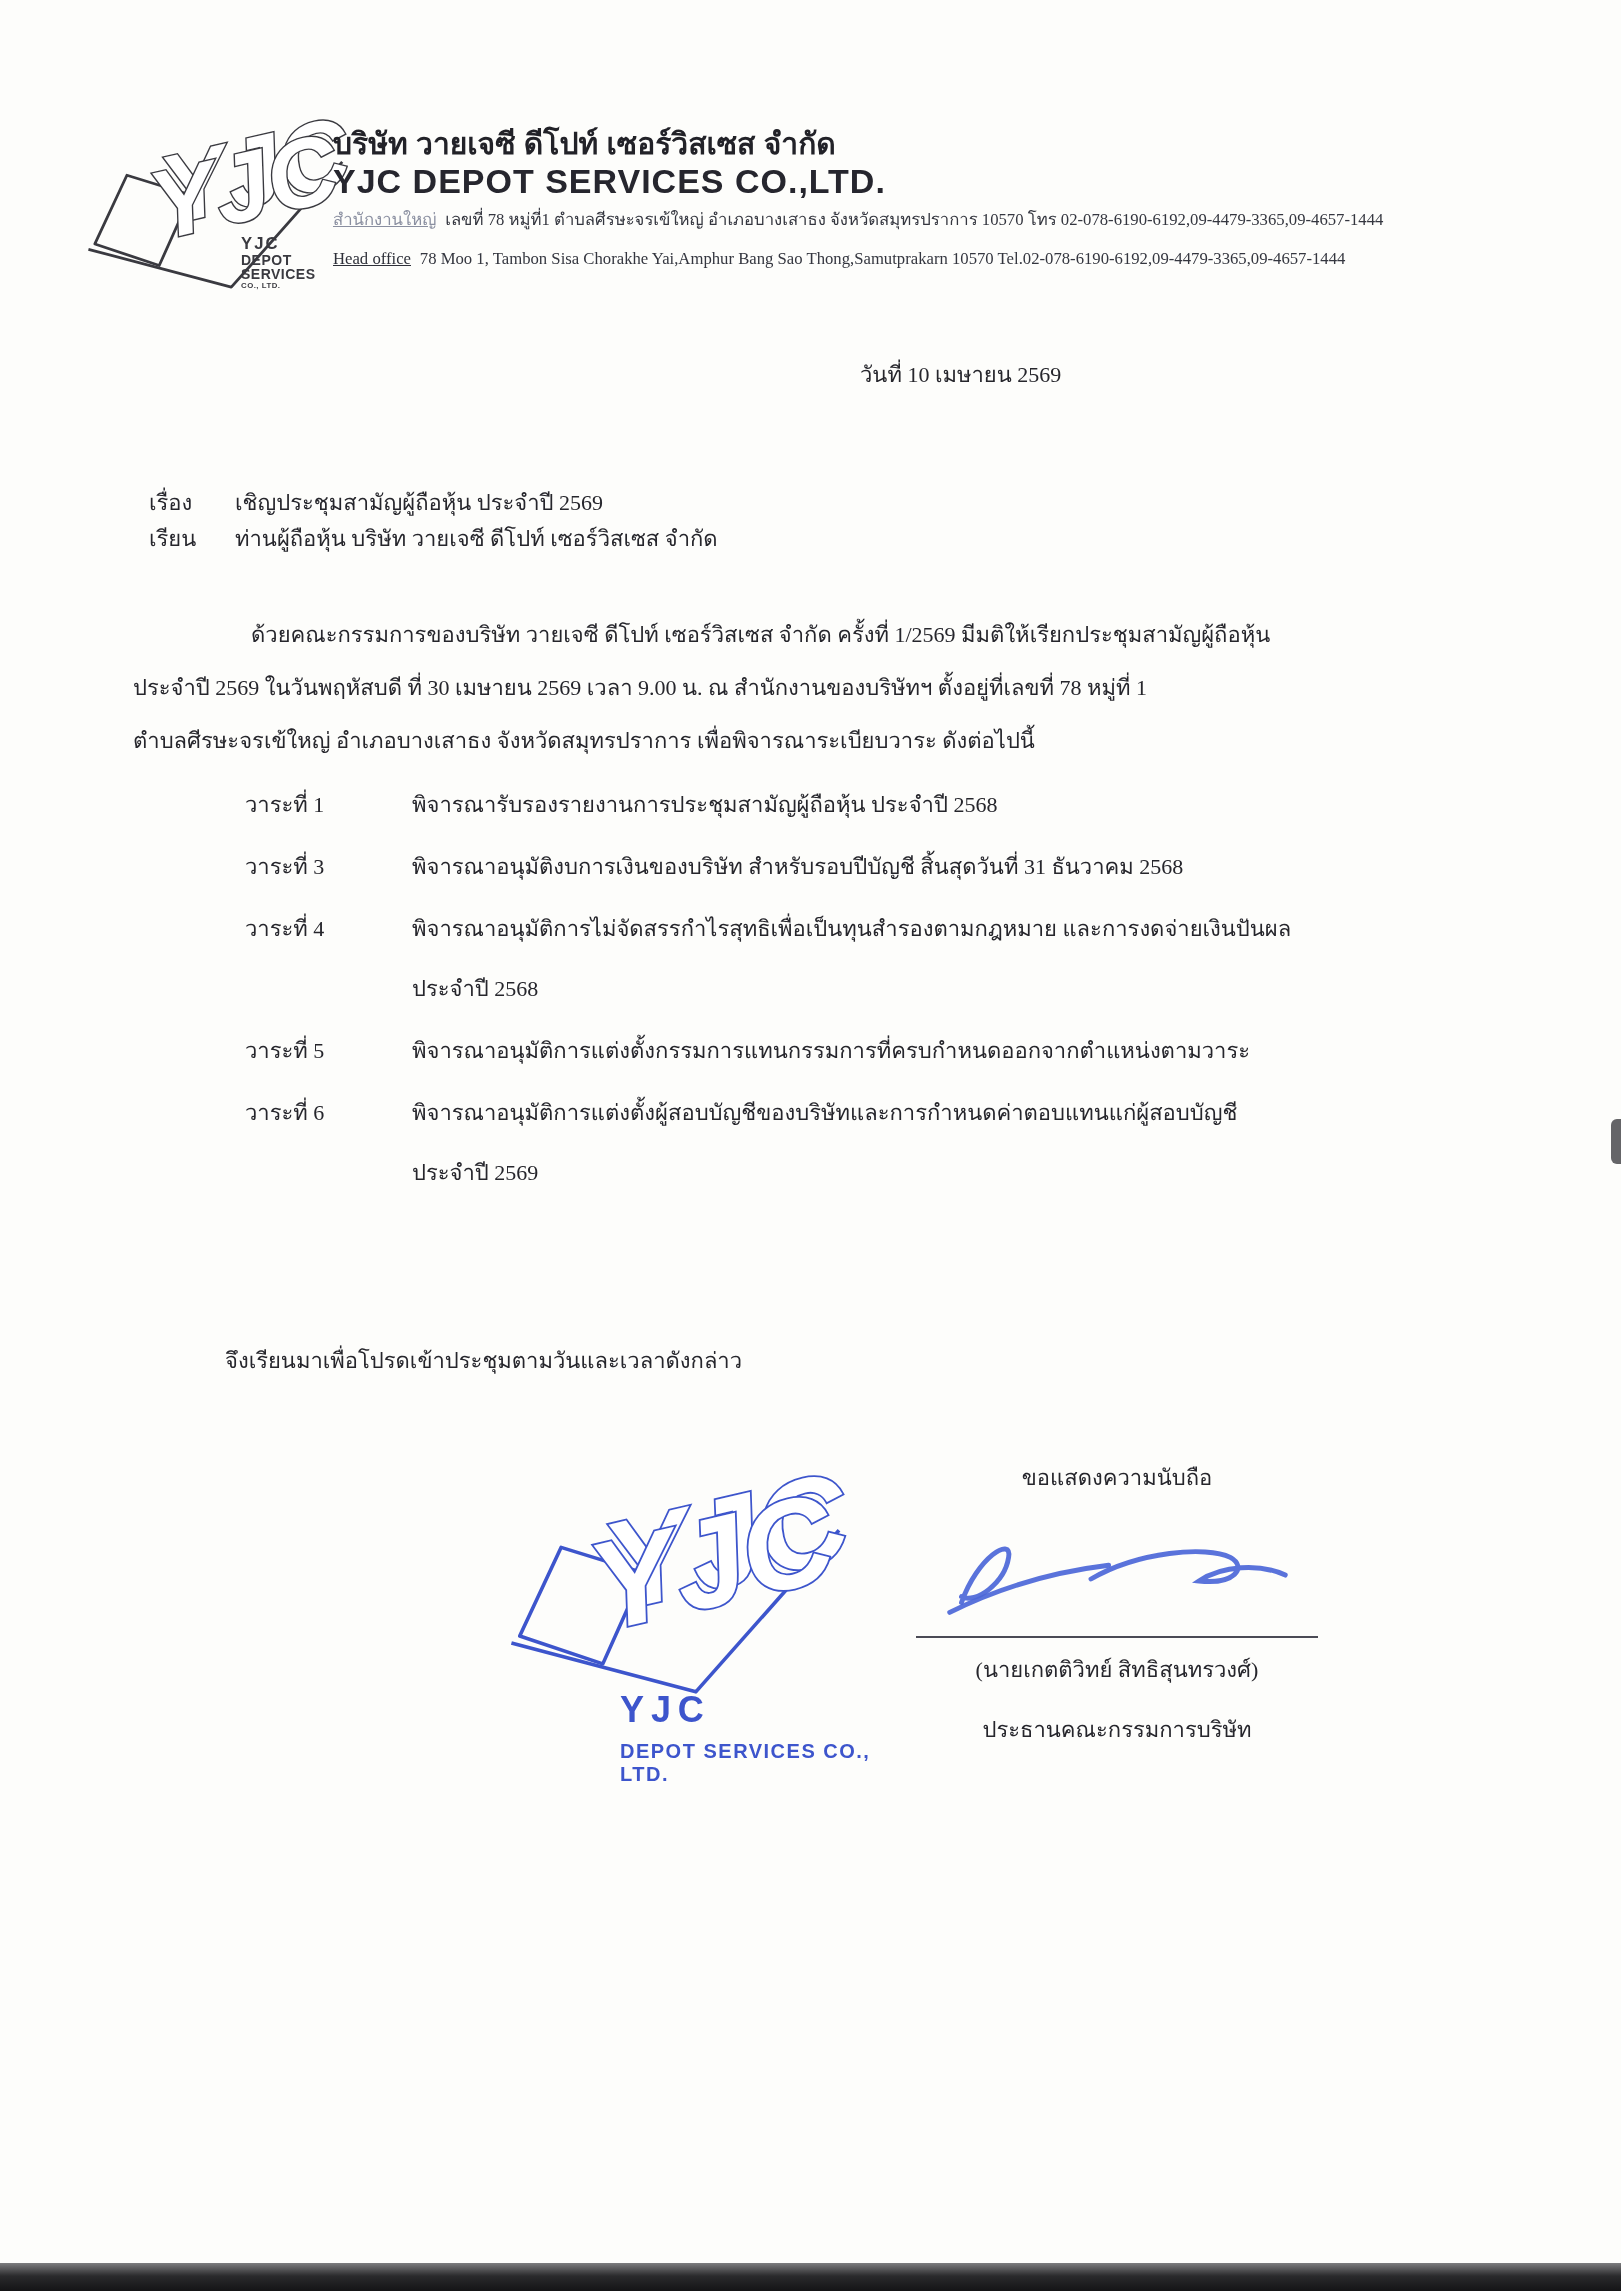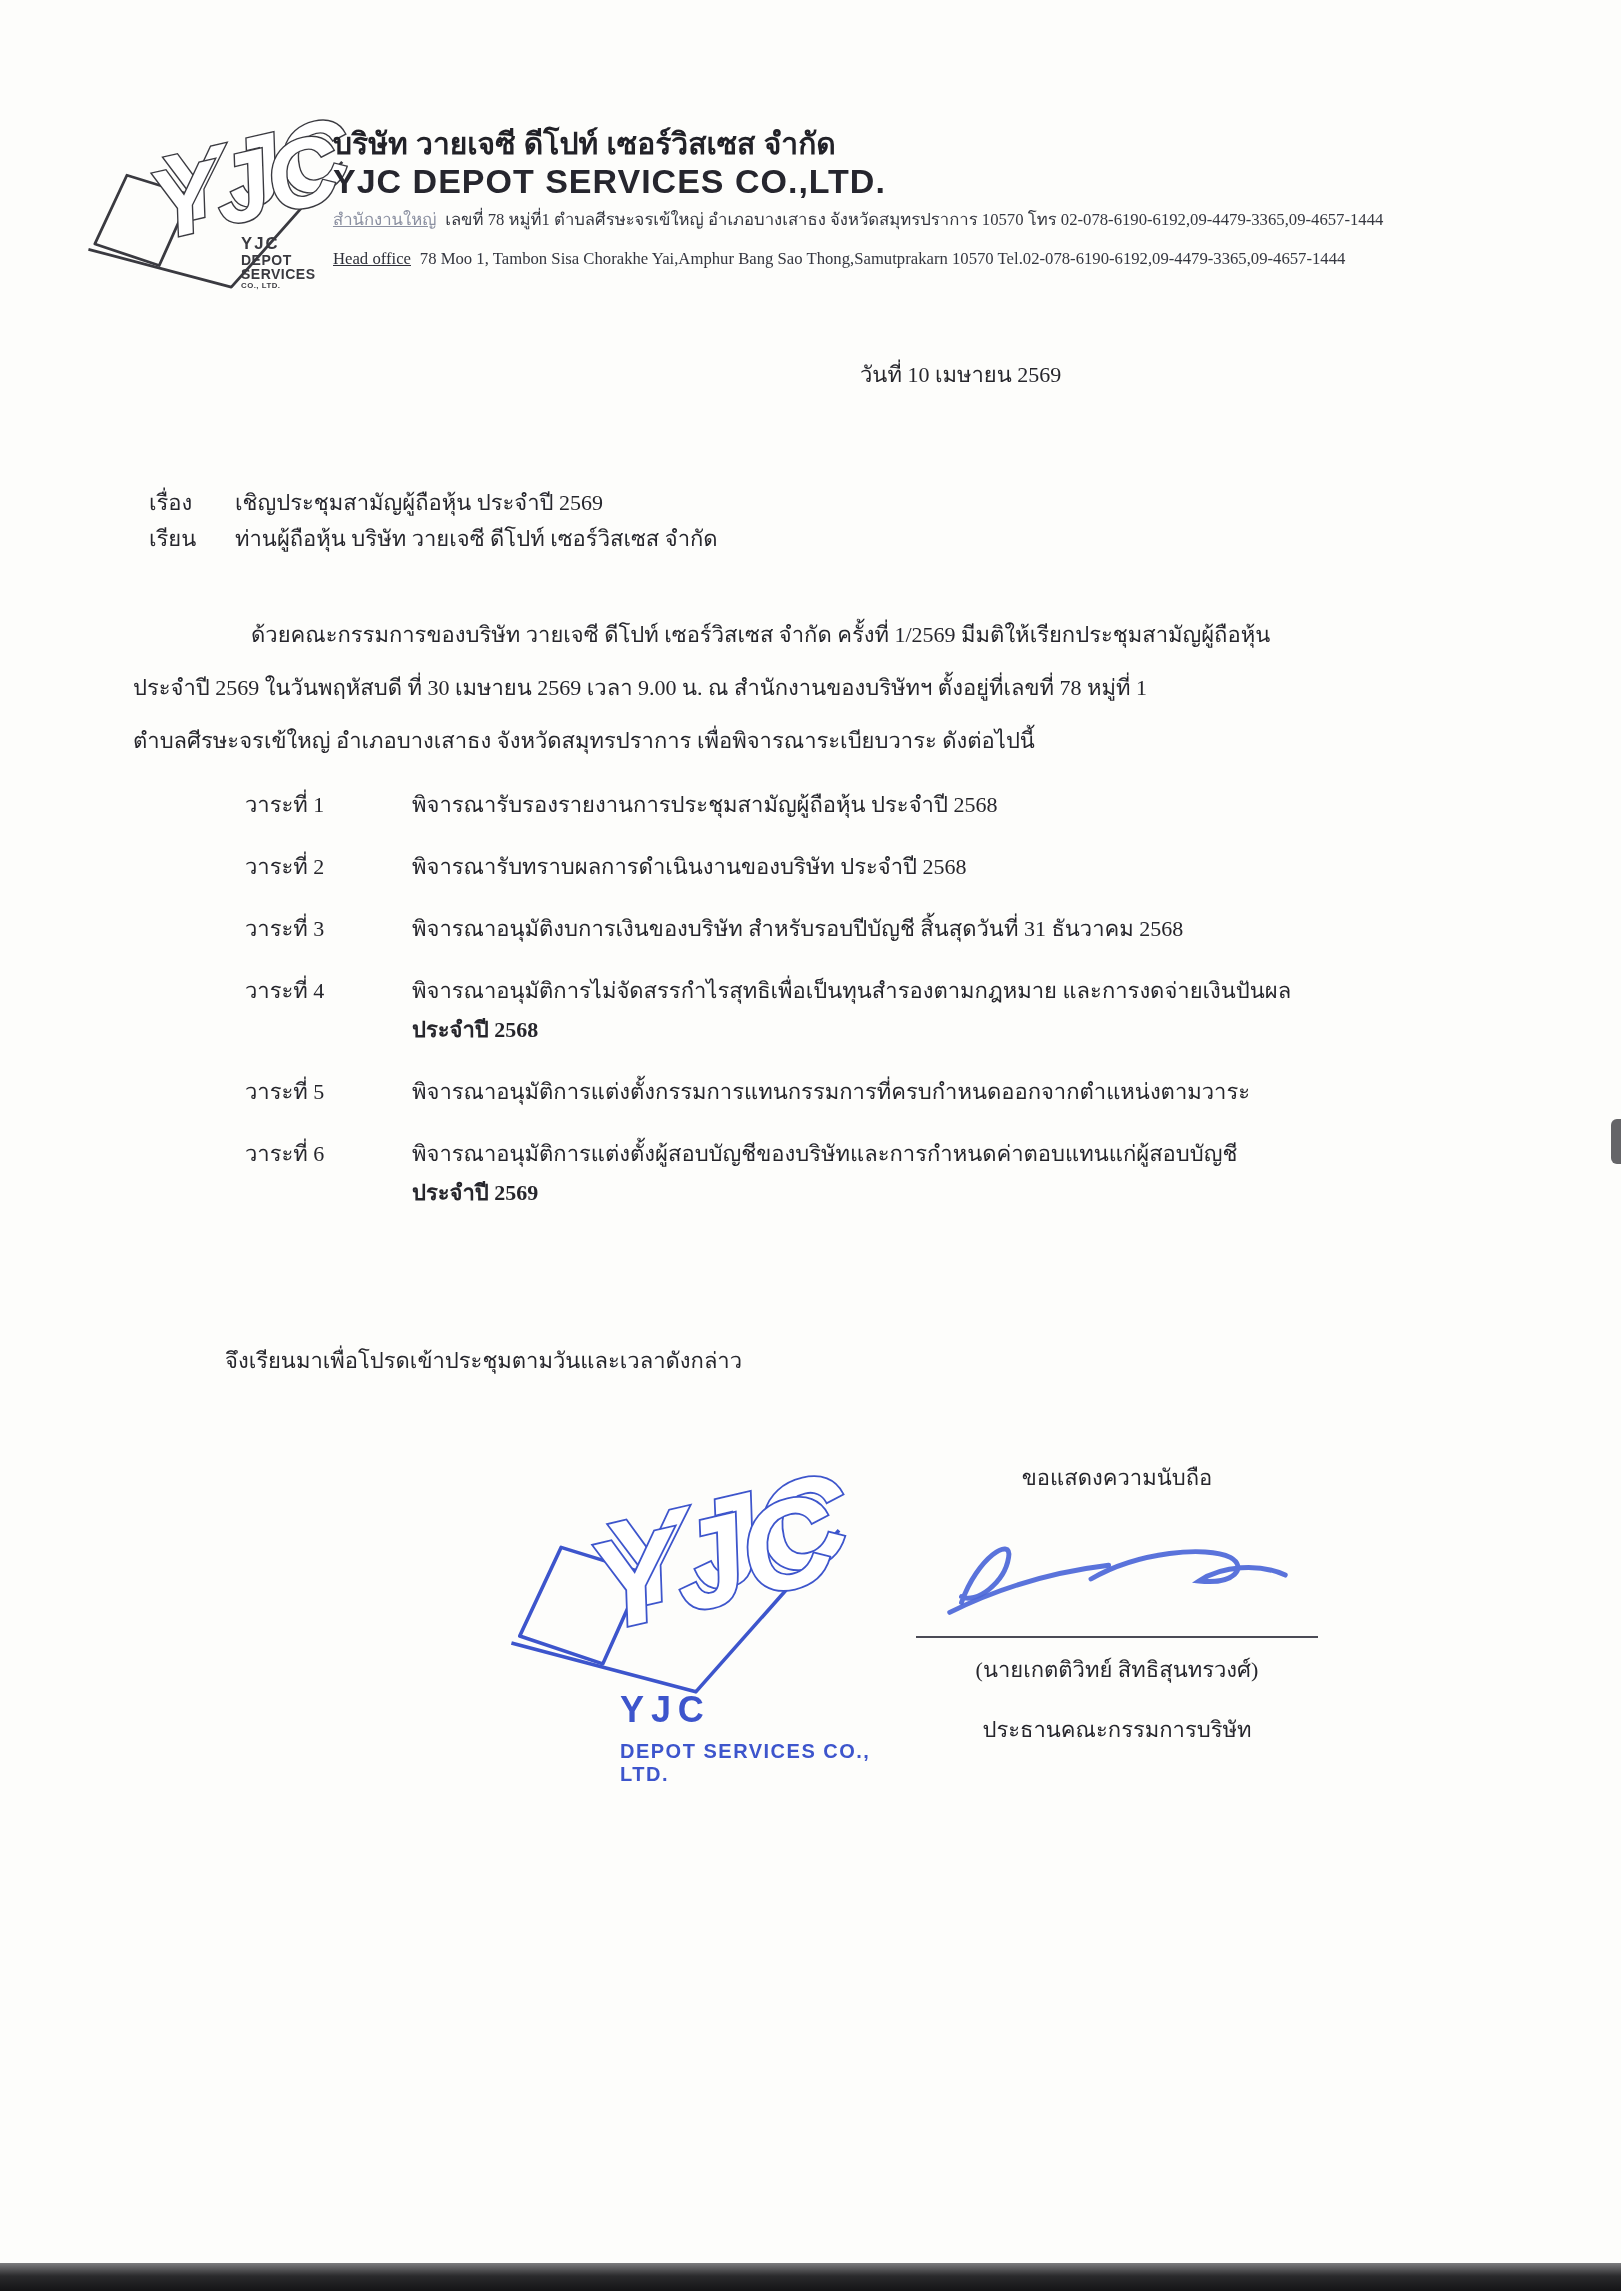--- a/index.html
+++ b/index.html
@@ -60,21 +60,21 @@
   .to-row .field-label,.to-row .field-value{top:521px;}
 
   .body-par{left:133px;top:608px;width:1372px;}
   .body-line{line-height:53px;height:53px;white-space:nowrap;}
   .body-line.first{padding-left:118px;}
 
   .agenda{left:245px;top:788px;width:1235px;}
   .agenda-row{display:flex;margin-bottom:29px;}
   .agenda-label{width:167px;flex:0 0 167px;line-height:33px;}
   .agenda-text{flex:1;line-height:33px;}
-  .agenda-line2{margin-top:6px;font-weight:bold;}
+  .agenda-line2{margin-top:27px;}
   .agenda-line2:empty{display:none;}
 
   .closing{left:225px;top:1343px;}
 
   
   .sign-block{left:882px;top:1460px;width:470px;text-align:center;}
   .salutation{display:block;}
   .sig-svg{display:block;margin:29px auto 0;width:363px;height:110px;}
   .sig-svg path{fill:none;stroke:#4c67d8;stroke-width:5;stroke-linecap:round;opacity:.92;}
   .sig-line{width:402px;margin:2px auto 0;border-top:2px solid #4b4b55;}
@@ -156,27 +156,20 @@
 
   <div class="abs th-text agenda">
     <div class="agenda-row">
       <div class="agenda-label">วาระที่ 1</div>
       <div class="agenda-text">
         <div>พิจารณารับรองรายงานการประชุมสามัญผู้ถือหุ้น ประจำปี 2568</div>
 
       </div>
     </div>
     <div class="agenda-row">
-      <div class="agenda-label">วาระที่ 2</div>
-      <div class="agenda-text">
-        <div>พิจารณารับทราบผลการดำเนินงานของบริษัท ประจำปี 2568</div>
-
-      </div>
-    </div>
-    <div class="agenda-row">
       <div class="agenda-label">วาระที่ 3</div>
       <div class="agenda-text">
         <div>พิจารณาอนุมัติงบการเงินของบริษัท สำหรับรอบปีบัญชี สิ้นสุดวันที่ 31 ธันวาคม 2568</div>
 
       </div>
     </div>
     <div class="agenda-row">
       <div class="agenda-label">วาระที่ 4</div>
       <div class="agenda-text">
         <div>พิจารณาอนุมัติการไม่จัดสรรกำไรสุทธิเพื่อเป็นทุนสำรองตามกฎหมาย และการงดจ่ายเงินปันผล</div>

